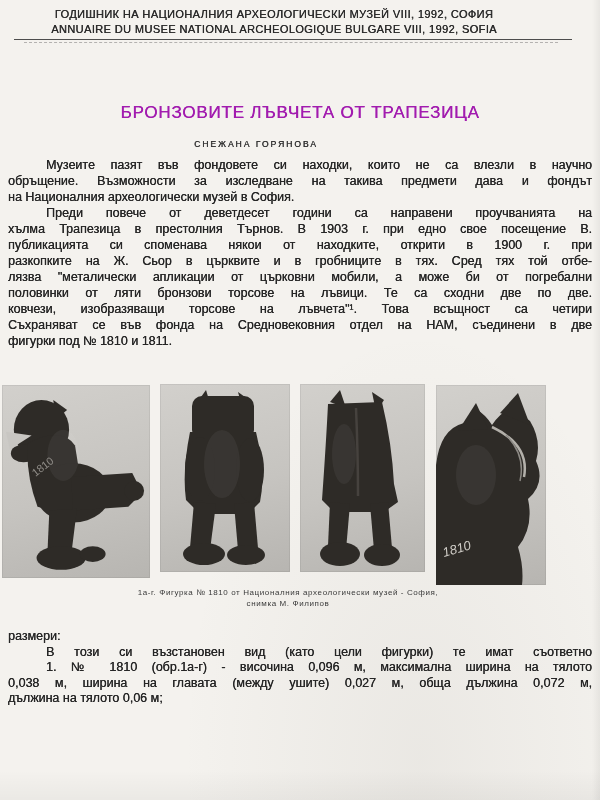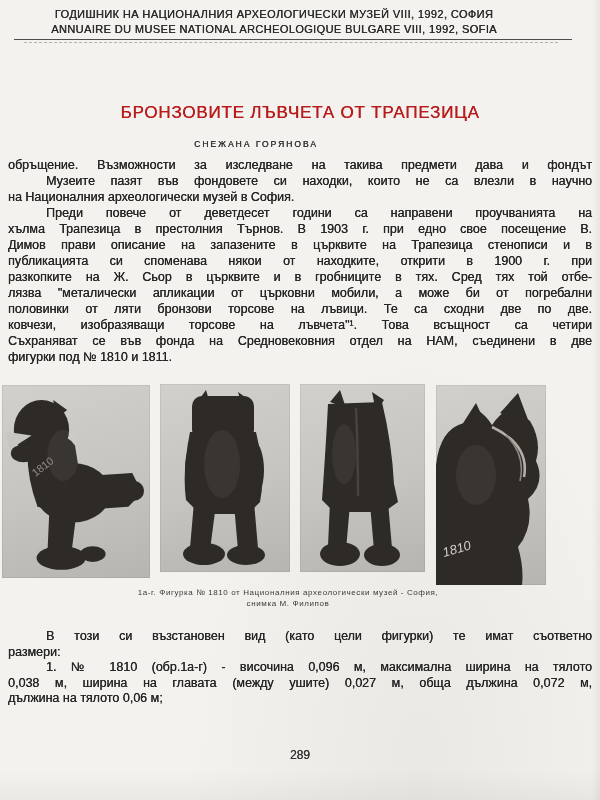--- a/index.html
+++ b/index.html
@@ -10,21 +10,21 @@
         background:linear-gradient(to left, rgba(0,0,0,0.05), rgba(0,0,0,0) 8px),
                    linear-gradient(to top, rgba(0,0,0,0.04), rgba(0,0,0,0) 30px),
                    radial-gradient(ellipse at 70% 95%, rgba(120,115,105,0.08), rgba(0,0,0,0) 40%);}
   .hdr{position:absolute;left:0;width:548px;text-align:center;font-size:11px;
        letter-spacing:0.4px;color:#2b2b2b;text-shadow:0.3px 0 0 currentColor;}
   .hdr1{top:8px;}
   .hdr2{top:23px;}
   .rule{position:absolute;top:39px;left:14px;width:558px;height:1px;background:#4d4d4d;}
   .rule2{position:absolute;top:42px;left:24px;width:534px;height:0;border-top:1px dashed rgba(60,60,60,0.35);}
   .title{position:absolute;top:103px;left:0;width:600px;text-align:center;
-         font-size:17px;letter-spacing:0.8px;color:#b91c1c;text-shadow:0.4px 0 0 currentColor;}
+         font-size:17px;letter-spacing:0.8px;color:#a21caf;text-shadow:0.4px 0 0 currentColor;}
   .author{position:absolute;top:139px;left:0;width:512px;text-align:center;
           font-size:8.5px;letter-spacing:2px;color:#323232;text-shadow:0.3px 0 0 currentColor;}
   .tb{position:absolute;left:8px;width:584px;}
   .tb1{top:157px;}
   .tb2{top:629px;}
   .ln{height:16px;line-height:16px;font-size:12.5px;color:#262626;
       text-shadow:0.25px 0 0 currentColor;white-space:nowrap;}
   .tb2 .ln{height:15.5px;line-height:15.5px;}
   .jl{text-align:justify;text-align-last:justify;white-space:normal;}
   .ind{padding-left:38px;}
@@ -50,26 +50,25 @@
 
   <div class="hdr hdr1">ГОДИШНИК НА НАЦИОНАЛНИЯ АРХЕОЛОГИЧЕСКИ МУЗЕЙ VIII, 1992, СОФИЯ</div>
   <div class="hdr hdr2">ANNUAIRE DU MUSEE NATIONAL ARCHEOLOGIQUE BULGARE VIII, 1992, SOFIA</div>
   <div class="rule"></div>
   <div class="rule2"></div>
 
   <div class="title">БРОНЗОВИТЕ ЛЪВЧЕТА ОТ ТРАПЕЗИЦА</div>
   <div class="author">СНЕЖАНА ГОРЯНОВА</div>
 
   <div class="tb tb1">
+    <div class="ln jl ind">Музеите пазят във фондовете си находки, които не са влезли в научно</div>
     <div class="ln jl">обръщение. Възможности за изследване на такива предмети дава и фондът</div>
-    <div class="ln jl ind">Музеите пазят във фондовете си находки, които не са влезли в научно</div>
     <div class="ln">на Националния археологически музей в София.</div>
     <div class="ln jl ind">Преди повече от деветдесет години са направени проучванията на</div>
     <div class="ln jl">хълма Трапезица в престолния Търнов. В 1903 г. при едно свое посещение В.</div>
-    <div class="ln jl">Димов прави описание на запазените в църквите на Трапезица стенописи и в</div>
     <div class="ln jl">публикацията си споменава някои от находките, открити в 1900 г. при</div>
     <div class="ln jl">разкопките на Ж. Сьор в църквите и в гробниците в тях. Сред тях той отбе-</div>
     <div class="ln jl">лязва "металически апликации от църковни мобили, а може би от погребални</div>
     <div class="ln jl">половинки от ляти бронзови торсове на лъвици. Те са сходни две по две.</div>
     <div class="ln jl">ковчези, изобразяващи торсове на лъвчета"¹. Това всъщност са четири</div>
     <div class="ln jl">Съхраняват се във фонда на Средновековния отдел на НАМ, съединени в две</div>
     <div class="ln">фигурки под № 1810 и 1811.</div>
   </div>
 
   <div class="figs">
@@ -134,22 +133,21 @@
       </svg>
     </div>
   </div>
 
   <div class="cap">
     <div>1а-г. Фигурка № 1810 от Националния археологически музей - София,</div>
     <div>снимка М. Филипов</div>
   </div>
 
   <div class="tb tb2">
+    <div class="ln">размери:</div>
     <div class="ln jl ind">В този си възстановен вид (като цели фигурки) те имат съответно</div>
-    <div class="ln">размери:</div>
     <div class="ln jl ind">1. № 1810 (обр.1а-г) - височина 0,096 м, максимална ширина на тялото</div>
     <div class="ln jl">0,038 м, ширина на главата (между ушите) 0,027 м, обща дължина 0,072 м,</div>
     <div class="ln">дължина на тялото 0,06 м;</div>
   </div>
 
-  <div class="pageno">289</div>
 
 </div>
 
 </body></html>

